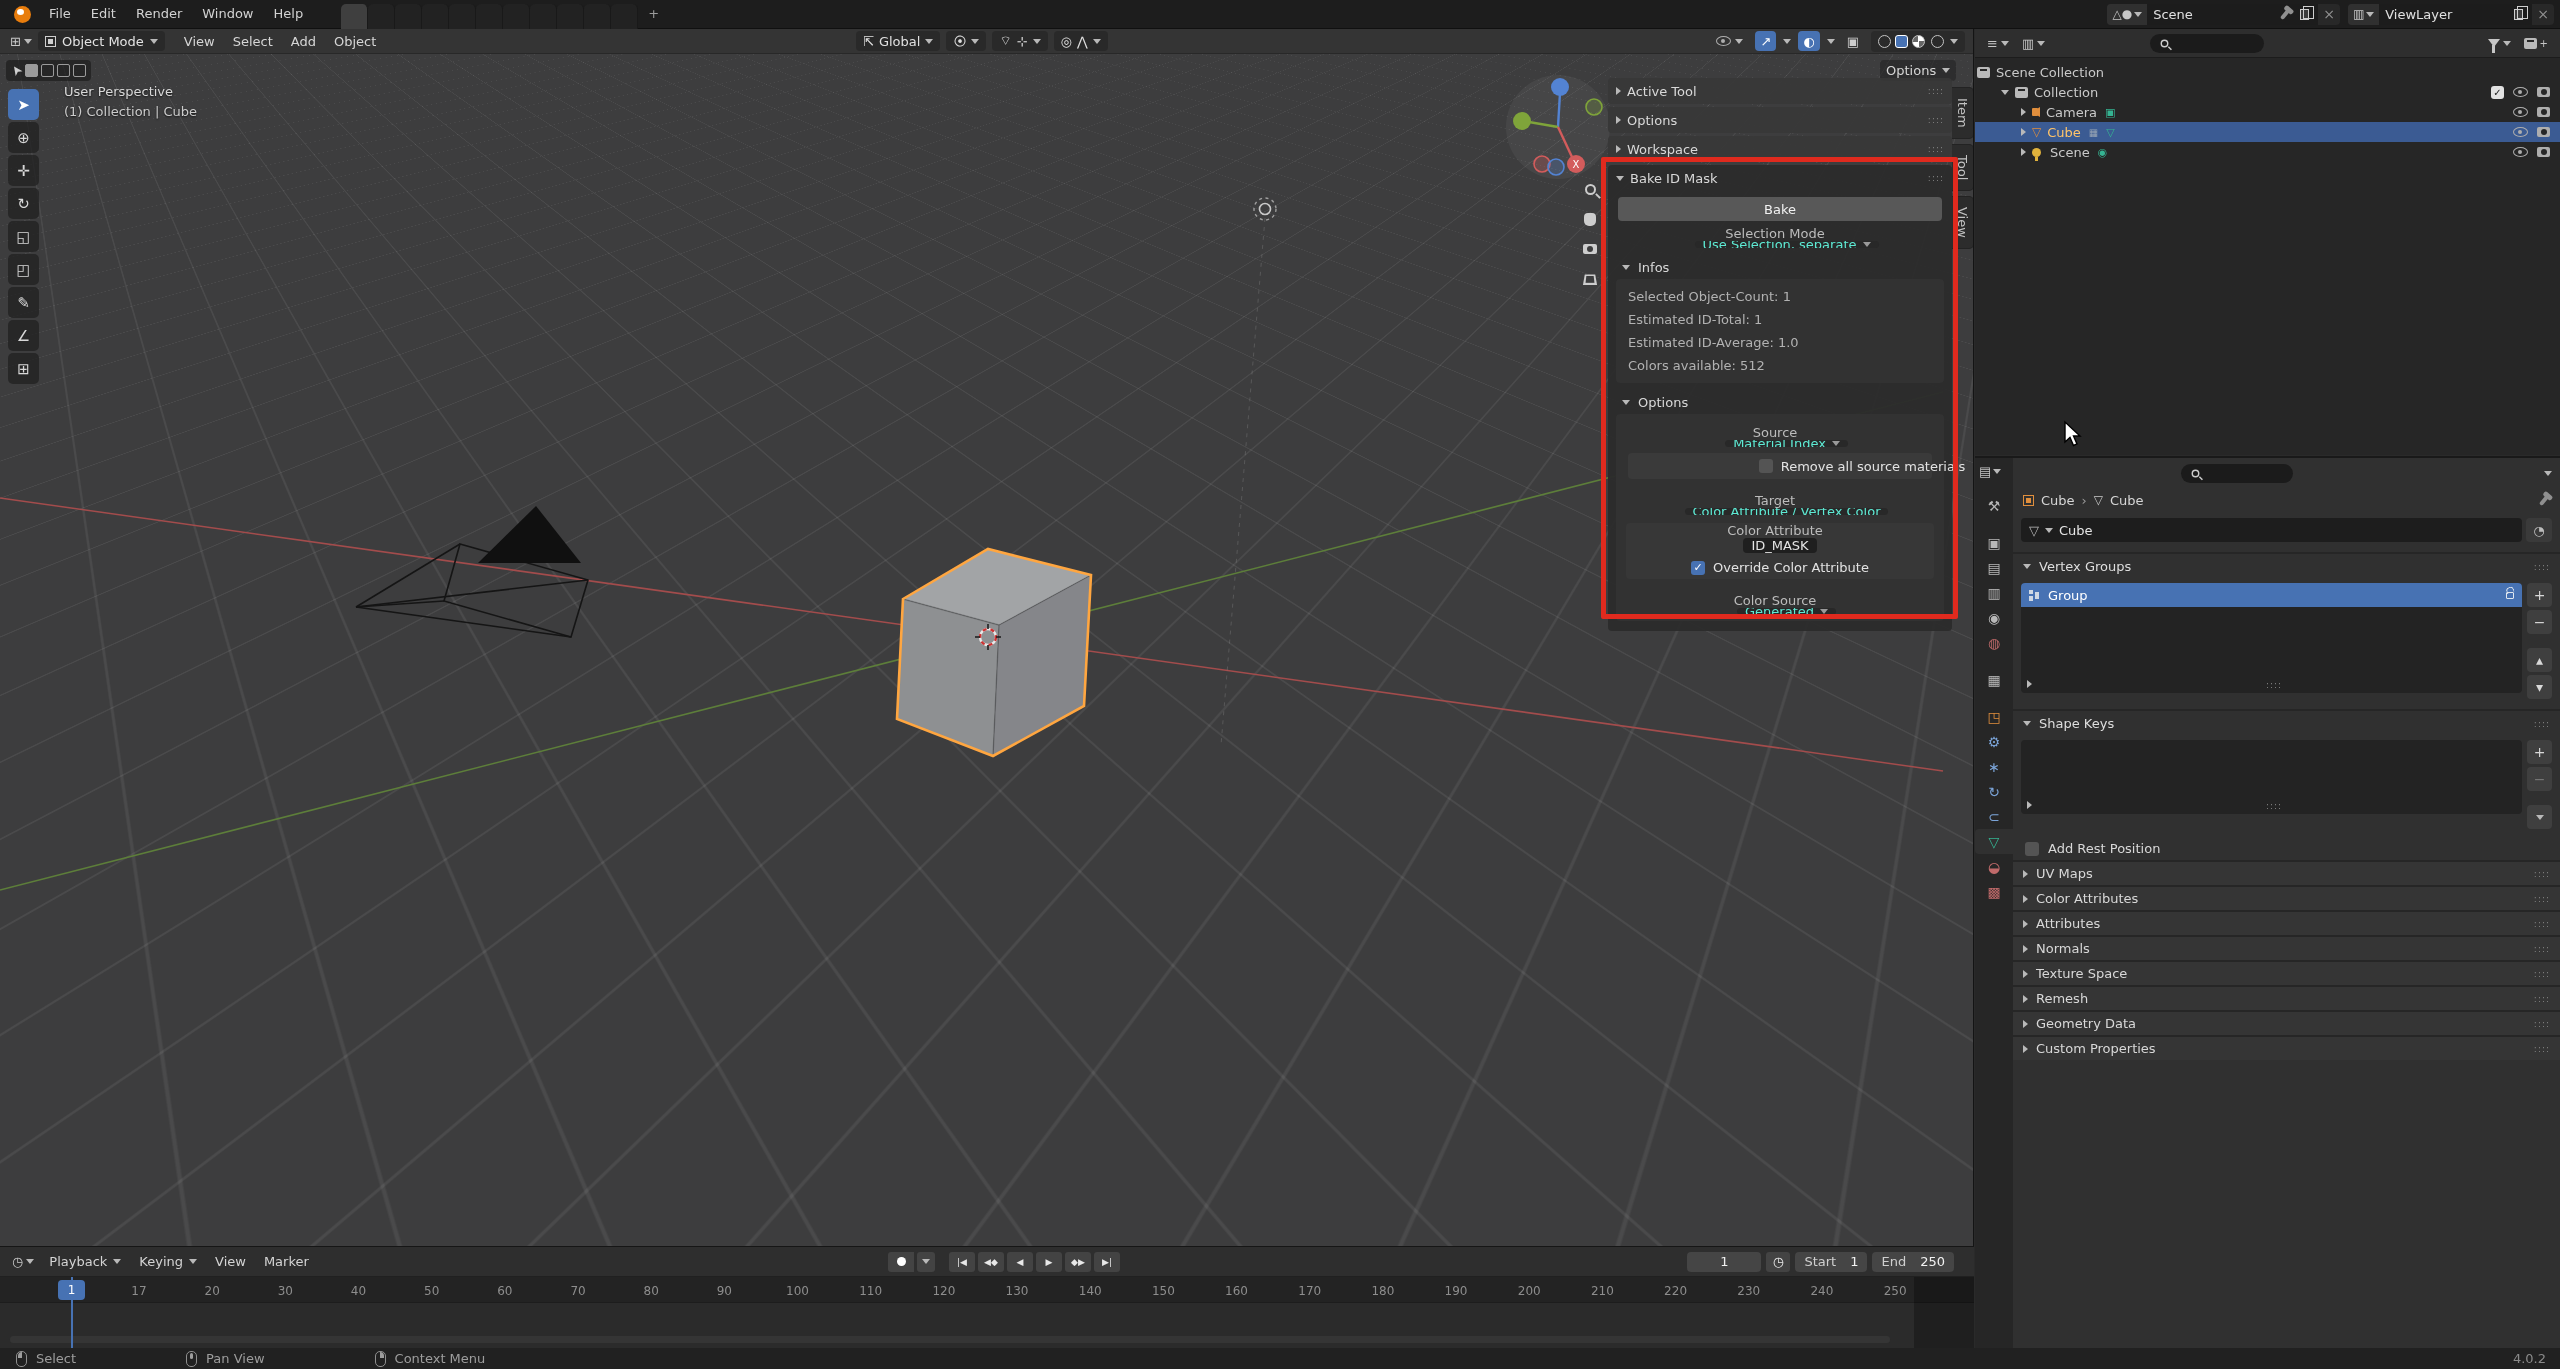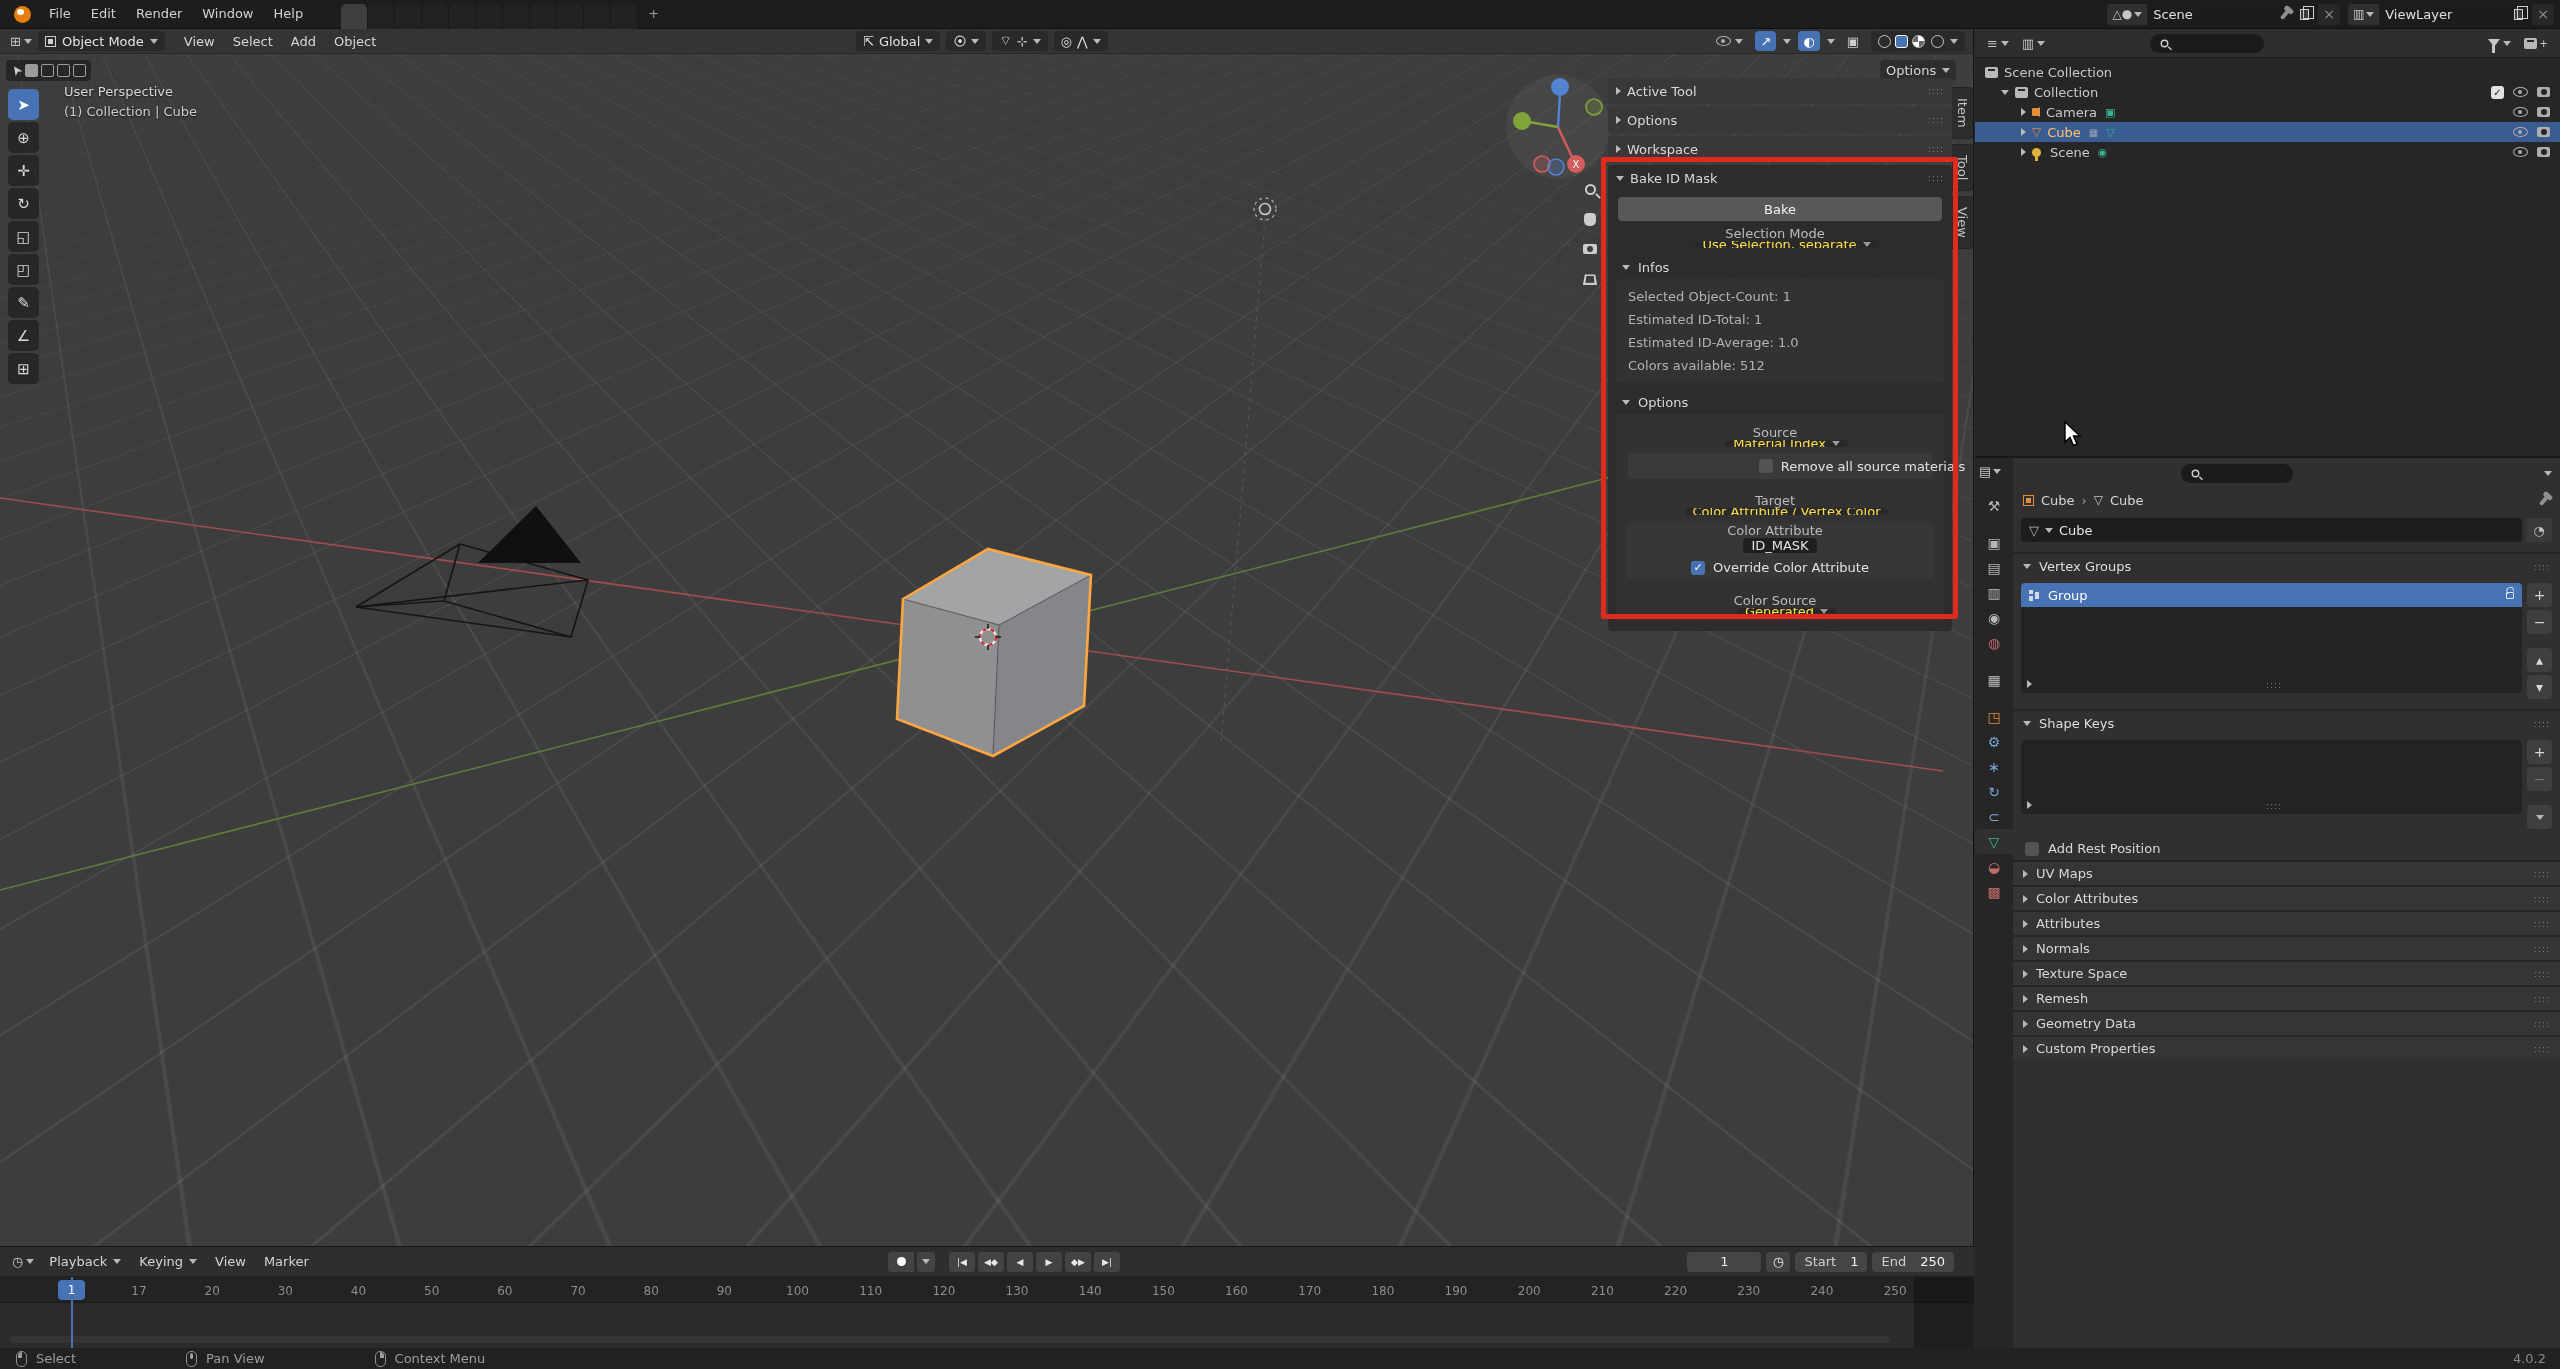--- a/index.html
+++ b/index.html
@@ -111,21 +111,21 @@
   .np-row { height:26px; margin-bottom:3px; background:rgba(56,56,56,0.95); border-radius:4px;
             display:flex; align-items:center; padding:0 8px; gap:6px; color:#d9d9d9; }
   .drag-dots { margin-left:auto; color:#808080; font-size:9px; letter-spacing:1px; }
   #bake-panel { background:rgba(44,44,44,0.96); border-radius:4px; padding-bottom:10px; }
   #bake-panel .np-row { background:transparent; margin-bottom:0; }
   .bake-btn { height:24px; margin:6px 10px 0; background:#585858; border-radius:4px; display:flex;
               align-items:center; justify-content:center; color:#f1f1f1; }
   .prop-row { display:flex; align-items:center; height:22px; margin:5px 10px 0;flex-direction:column; }
   .prop-label { flex:0 0 43%; text-align:right; padding-right:10px; color:#bcbcbc; white-space:nowrap; }
   .dd-field { flex:1; background:#282828; border-radius:4px; height:21px; display:flex; align-items:center;
-              padding:0 8px; color:#fde047; gap:6px; white-space:nowrap; overflow:hidden;margin-left:13px; }
+              padding:0 8px; color:#5eead4; gap:6px; white-space:nowrap; overflow:hidden;margin-left:13px; }
   .dd-field .caret { margin-left:auto; border-top-color:#9a9a9a; }
   .txt-field { flex:1; background:#1f1f1f; border-radius:4px; height:21px; display:flex; align-items:center;
                padding:0 8px; color:#e4e4e4; }
   .sub-hdr { display:flex; align-items:center; gap:8px; margin:12px 14px 4px; color:#d9d9d9; }
   .sub-box { margin:2px 8px 0; background:#323232; border-radius:4px; padding:6px 2px; }
   .info-line { color:#b2b2b2; padding:4px 10px; }
   .chk-row { display:flex; align-items:center; height:26px; margin:6px 10px 0; background:#3a3a3a;
              border-radius:4px; }
   .chk-ind { margin-left:43%; display:flex; align-items:center; gap:8px; color:#e2e2e2; white-space:nowrap;}
   .cb { width:14px; height:14px; border-radius:3px; background:#545454; flex:0 0 auto; }
@@ -626,21 +626,21 @@
       <span style="margin-left:auto" class="ol-hicon">
         <span class="icon-funnel"></span>
         <span class="caret"></span>
       </span>
       <span class="ol-hicon">
         <span class="oi-coll"></span>
         <span style="font-size:10px">+</span>
       </span>
     </div>
     <div id="ol-tree">
-      <div class="ol-row" style="padding-left:10px">
+      <div class="ol-row" style="padding-left:2px">
         <span class="oi-coll"></span>
         <span class="ol-label">Scene Collection</span>
       </div>
       <div class="ol-row" style="padding-left:26px">
         <span class="caret" style="margin-right:6px"></span>
         <span class="oi-coll"></span>
         <span class="ol-label">Collection</span>
         <span class="ol-right">
           <span class="cb-sm">✓</span>
           <span class="icon-eye"></span>

